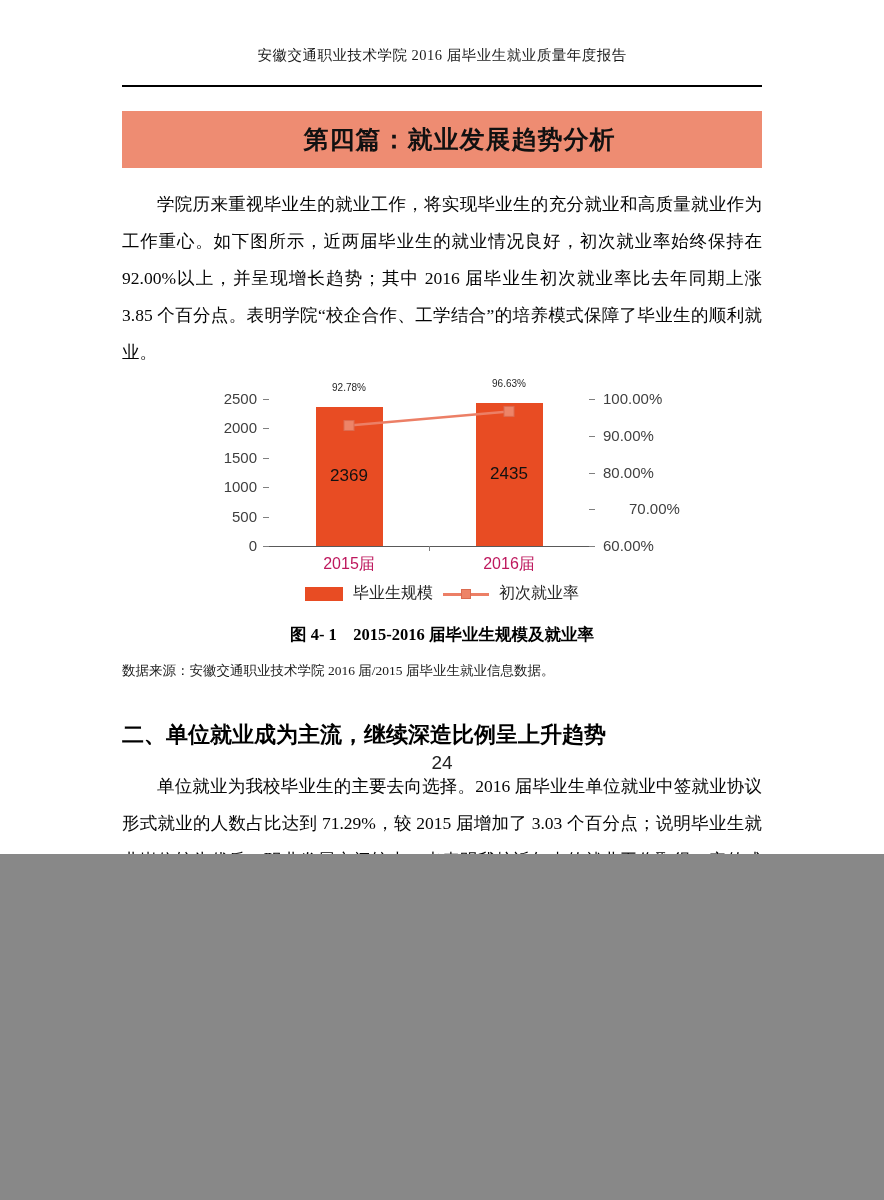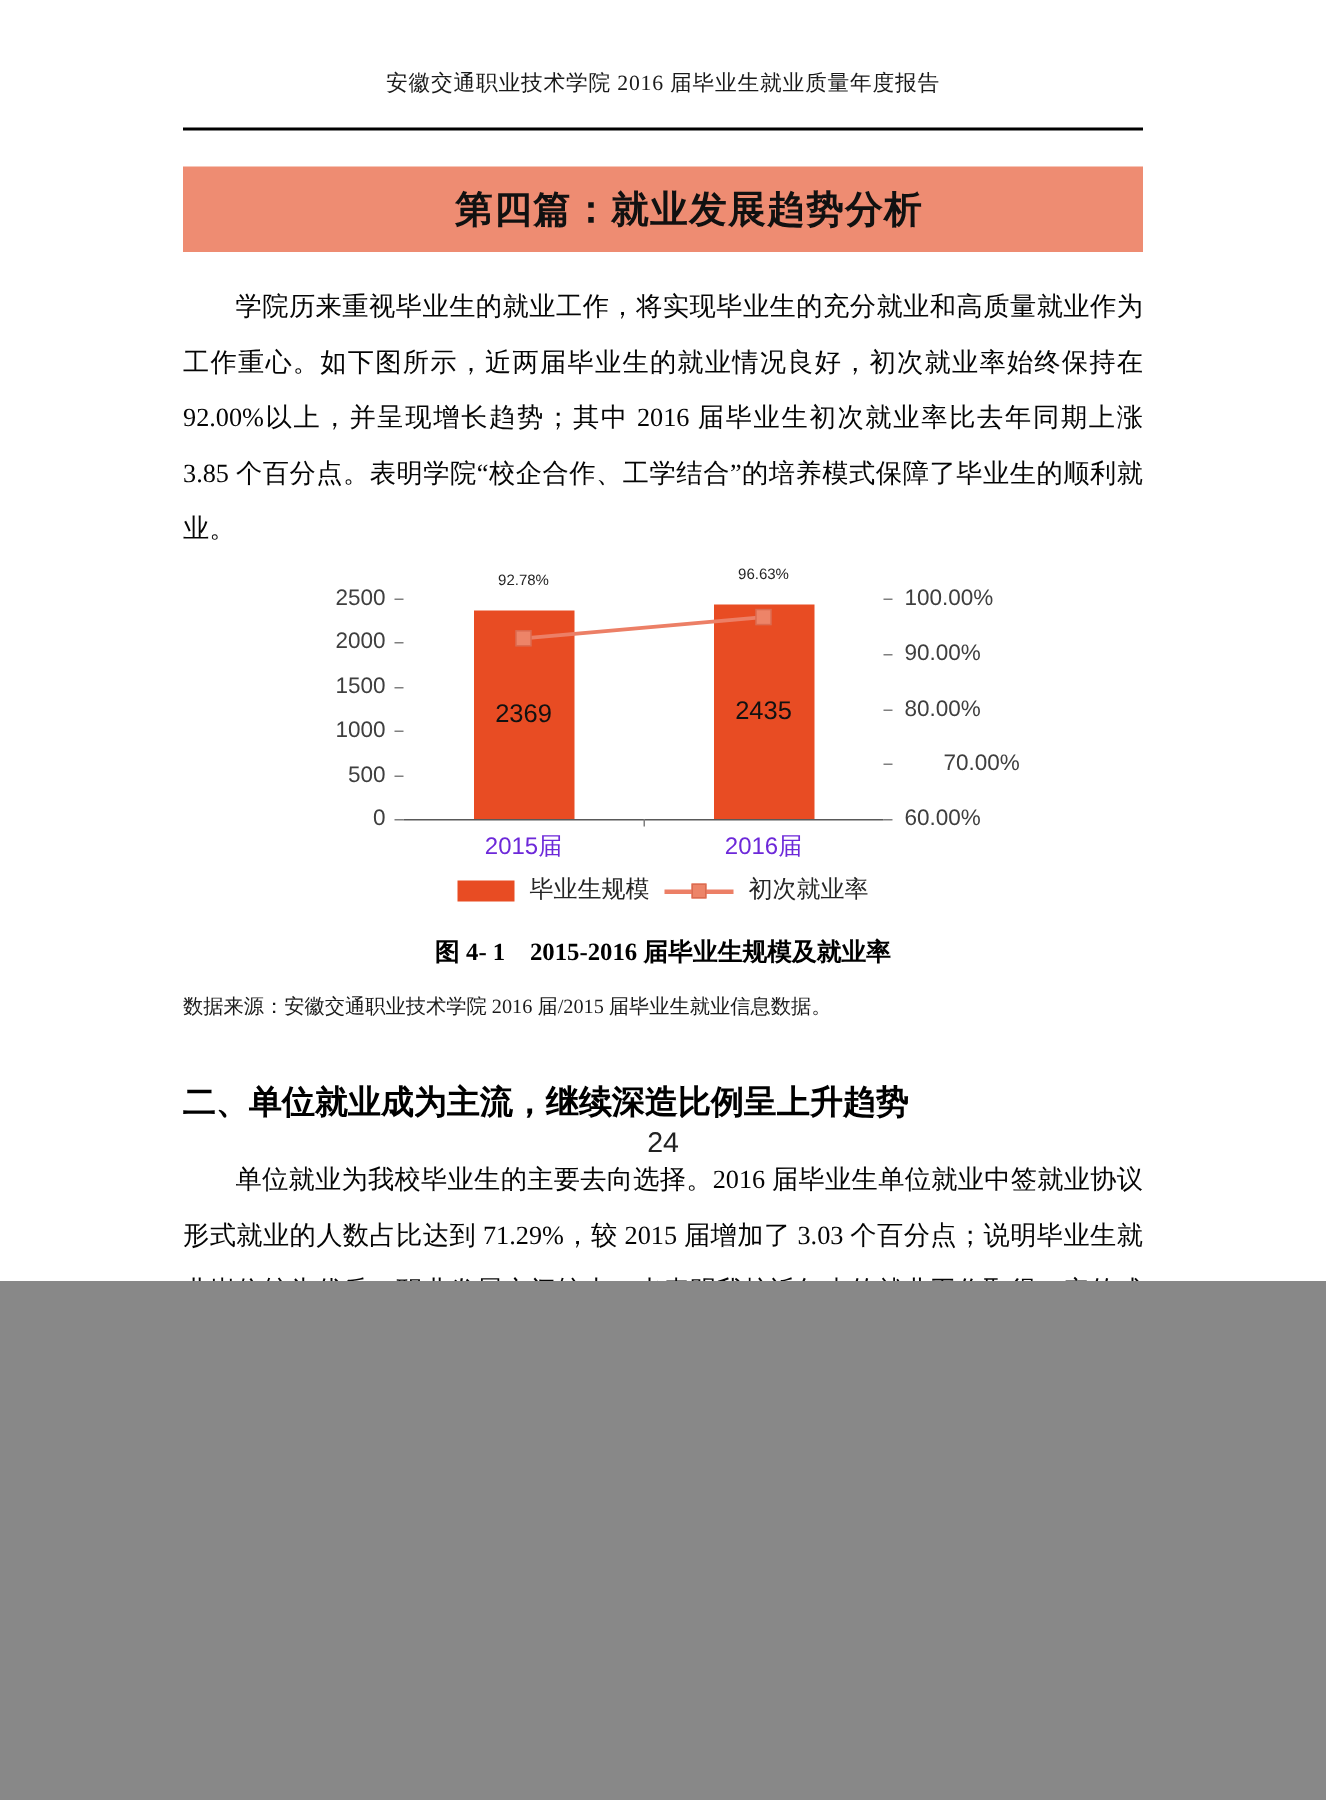--- a/index.html
+++ b/index.html
@@ -85,21 +85,21 @@
   .pt-label {
     position:absolute;
     font-size:10px;
     color:#262626;
     transform:translateX(-50%);
     white-space:nowrap;
   }
   .x-cat {
     position:absolute;
     font-size:16px;
-    color:#6d28d9;
+    color:#be185d;
     transform:translateX(-50%);
     white-space:nowrap;
   }
   .line-svg { position:absolute; left:0; top:0; overflow:visible; }
 
   .chart-legend {
     display:flex; align-items:center; justify-content:center;
     gap:10px;
     margin-top:6px;
     font-size:16px;

